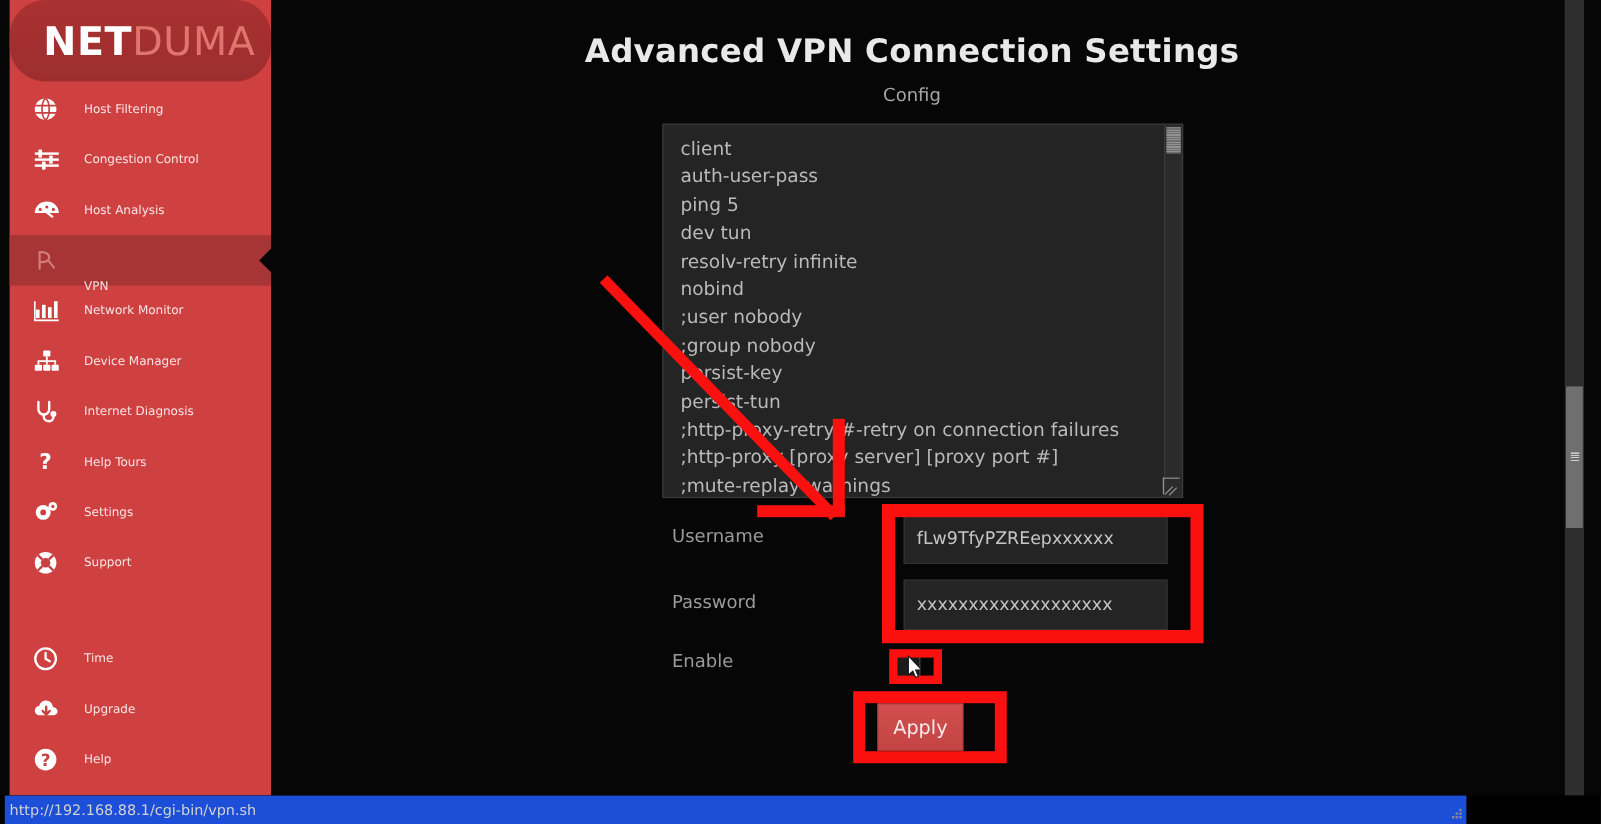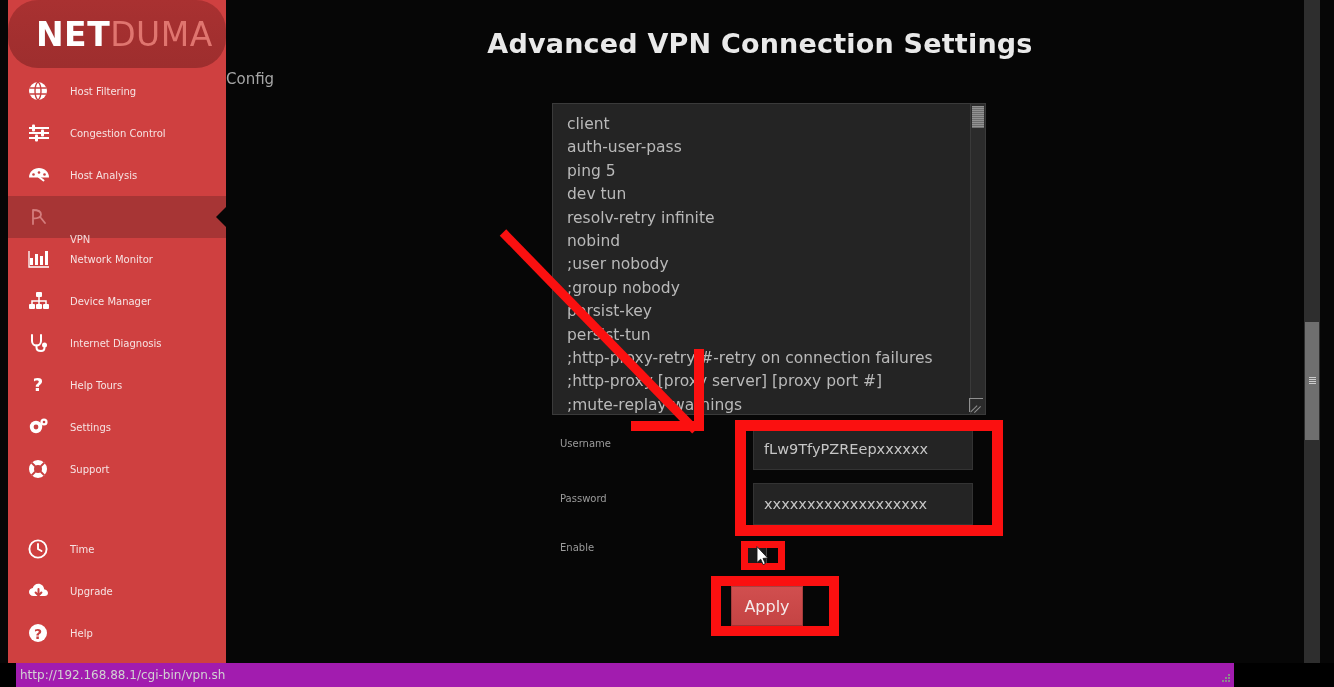--- a/index.html
+++ b/index.html
@@ -133,20 +133,21 @@
     color: #e9e9e9;
     font-size: 27px;
     font-weight: bold;
     letter-spacing: 0.2px;
   }
 
   #config-label {
     position: absolute;
     left: 0; right: 40px;
     top: 70px;
+    text-align: center;
     color: #a6a6a6;
     font-size: 15px;
   }
 
   #config-wrap {
     position: absolute;
     left: 326px;
     top: 103px;
     width: 434px;
     height: 312px;
@@ -206,21 +207,21 @@
     background: #909090;
     transform: rotate(-45deg);
     transform-origin: center;
     box-shadow: -2px -3px 0 0 #909090;
   }
 
   
   .form-label {
     position: absolute;
     color: #9b9b9b;
-    font-size: 10px;
+    font-size: 15px;
   }
   .form-input {
     position: absolute;
     box-sizing: border-box;
     background: #242424;
     border: 1px solid #333333;
     color: #c6c6c6;
     font-family: "DejaVu Sans", "Liberation Sans", sans-serif;
     font-size: 14.5px;
     padding: 0 10px;
@@ -321,24 +322,24 @@
     position: absolute;
     right: 14px; top: 0;
     width: 16px; height: 322px;
     background: #3a3a3a;
     z-index: 19;
   }
 
   
   #status-bar {
     position: absolute;
-    left: 16px; bottom: 0;
+    left: 4px; bottom: 0;
     width: 1218px;
     height: 24px;
-    background: #a21caf;
+    background: #1d4ed8;
     display: flex;
     align-items: center;
     z-index: 50;
   }
   #status-url {
     color: #d2d2d2;
     font-size: 12px;
     padding-left: 4px;
     font-family: "DejaVu Sans", "Liberation Sans", sans-serif;
   }

